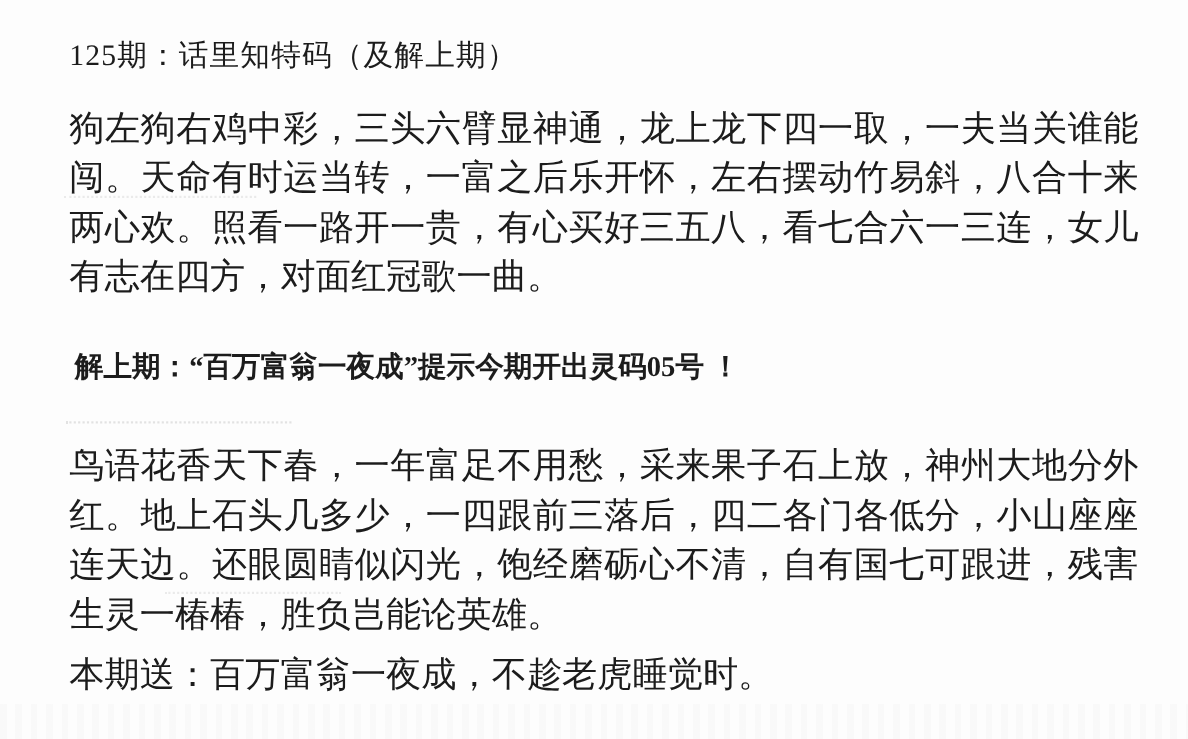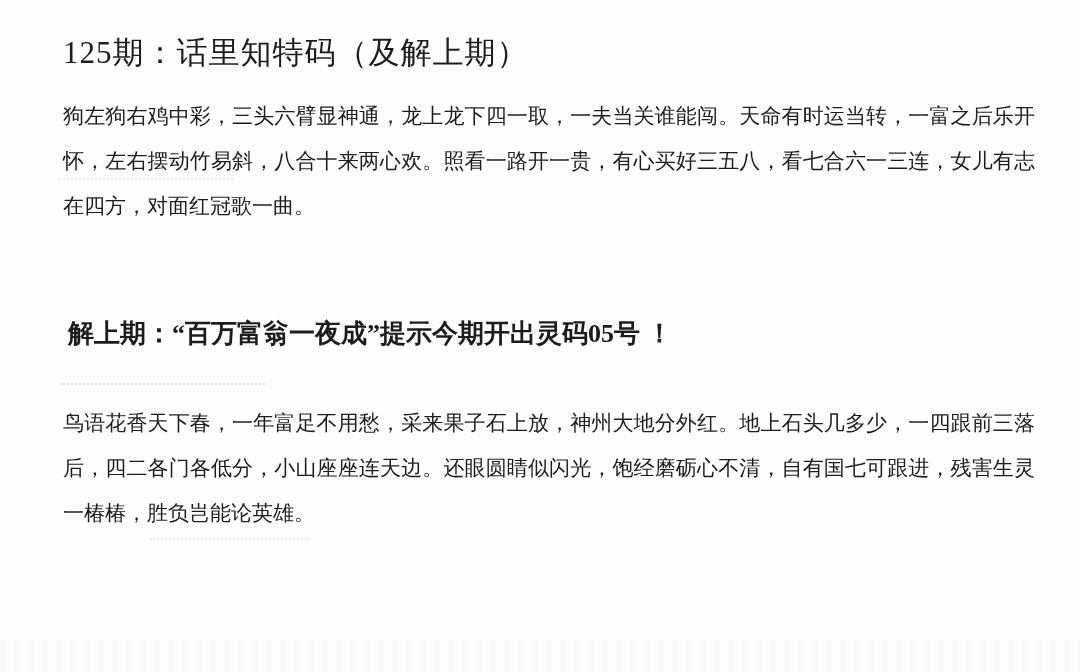--- a/index.html
+++ b/index.html
@@ -10,29 +10,29 @@
     overflow: hidden;
     position: relative;
     font-family: "Liberation Serif", "DejaVu Serif", serif;
     color: #1c1c1c;
     -webkit-font-smoothing: antialiased;
   }
   .abs { position: absolute; }
   .doc-title {
     left: 63px;
     top: 32px;
-    font-size: 31px;
+    font-size: 27px;
     font-weight: 500;
     letter-spacing: 1px;
     white-space: nowrap;
   }
   .para {
     left: 63px;
     width: 972px;
-    font-size: 21px;
+    font-size: 32px;
     line-height: 45px;
     text-align: justify;
     text-justify: inter-ideograph;
     letter-spacing: 0;
   }
   #para1 { top: 94px; }
   #para2 { top: 401px; }
   .gift-line { margin-top: 0; }
   #para2 .gift-line { margin-top: 10px; }
   .hint-line {
@@ -72,18 +72,19 @@
 <div class="abs doc-title">125期：话里知特码（及解上期）</div>
 
 <div class="abs para" id="para1">
   <span>狗左狗右鸡中彩，三头六臂显神通，龙上龙下四一取，一夫当关谁能闯。天命有时运当转，一富之后乐开怀，左右摆动竹易斜，八合十来两心欢。照看一路开一贵，有心买好三五八，看七合六一三连，女儿有志在四方，对面红冠歌一曲。</span>
 </div>
 
 <div class="abs hint-line">解上期：“百万富翁一夜成”提示今期开出灵码05号 ！</div>
 
 <div class="abs para" id="para2">
   <span>鸟语花香天下春，一年富足不用愁，采来果子石上放，神州大地分外红。地上石头几多少，一四跟前三落后，四二各门各低分，小山座座连天边。还眼圆睛似闪光，饱经磨砺心不清，自有国七可跟进，残害生灵一椿椿，胜负岂能论英雄。</span>
+  <div class="gift-line">本期送：百万富翁一夜成，不趁老虎睡觉时。</div>
 </div>
 
 <div class="artifact lighter" style="left:58px;  top:178px; width:175px;"></div>
 <div class="artifact" style="left:60px;  top:383px; width:205px;"></div>
 <div class="artifact lighter" style="left:150px; top:538px; width:160px;"></div>
 <div class="noise-bottom"></div>
 
 </body></html>

